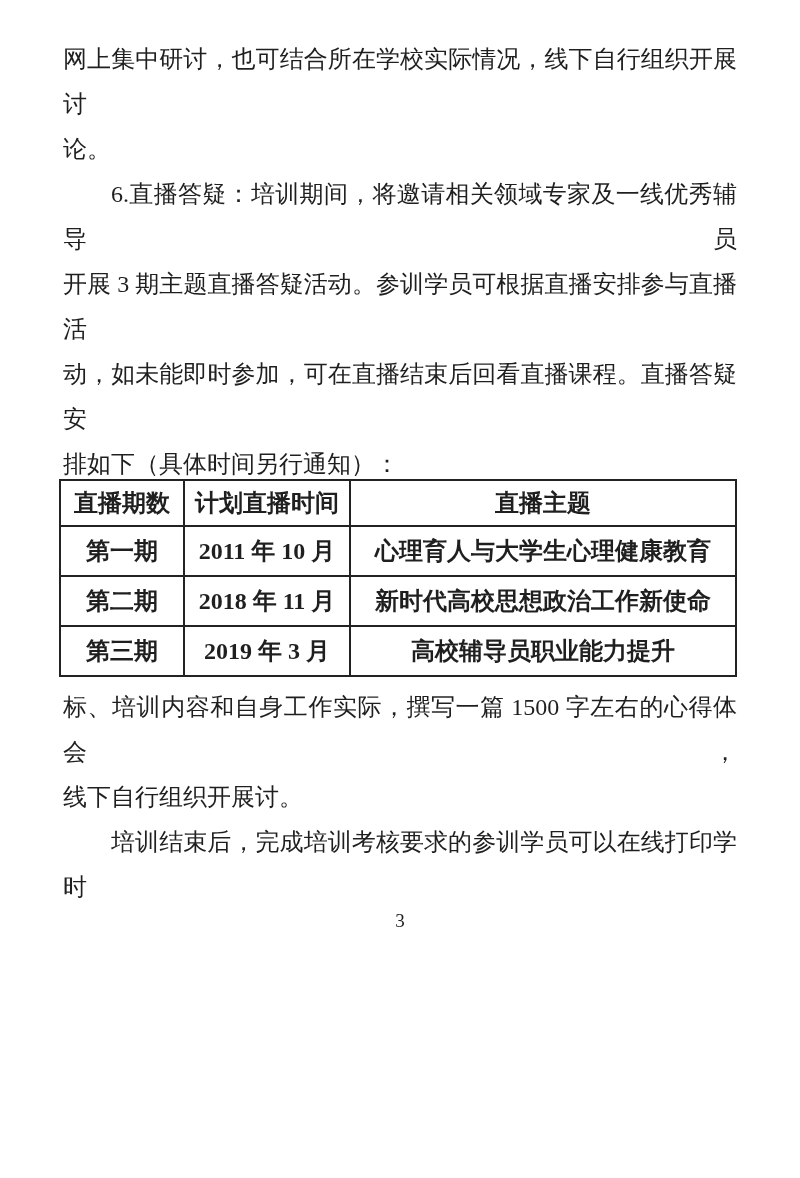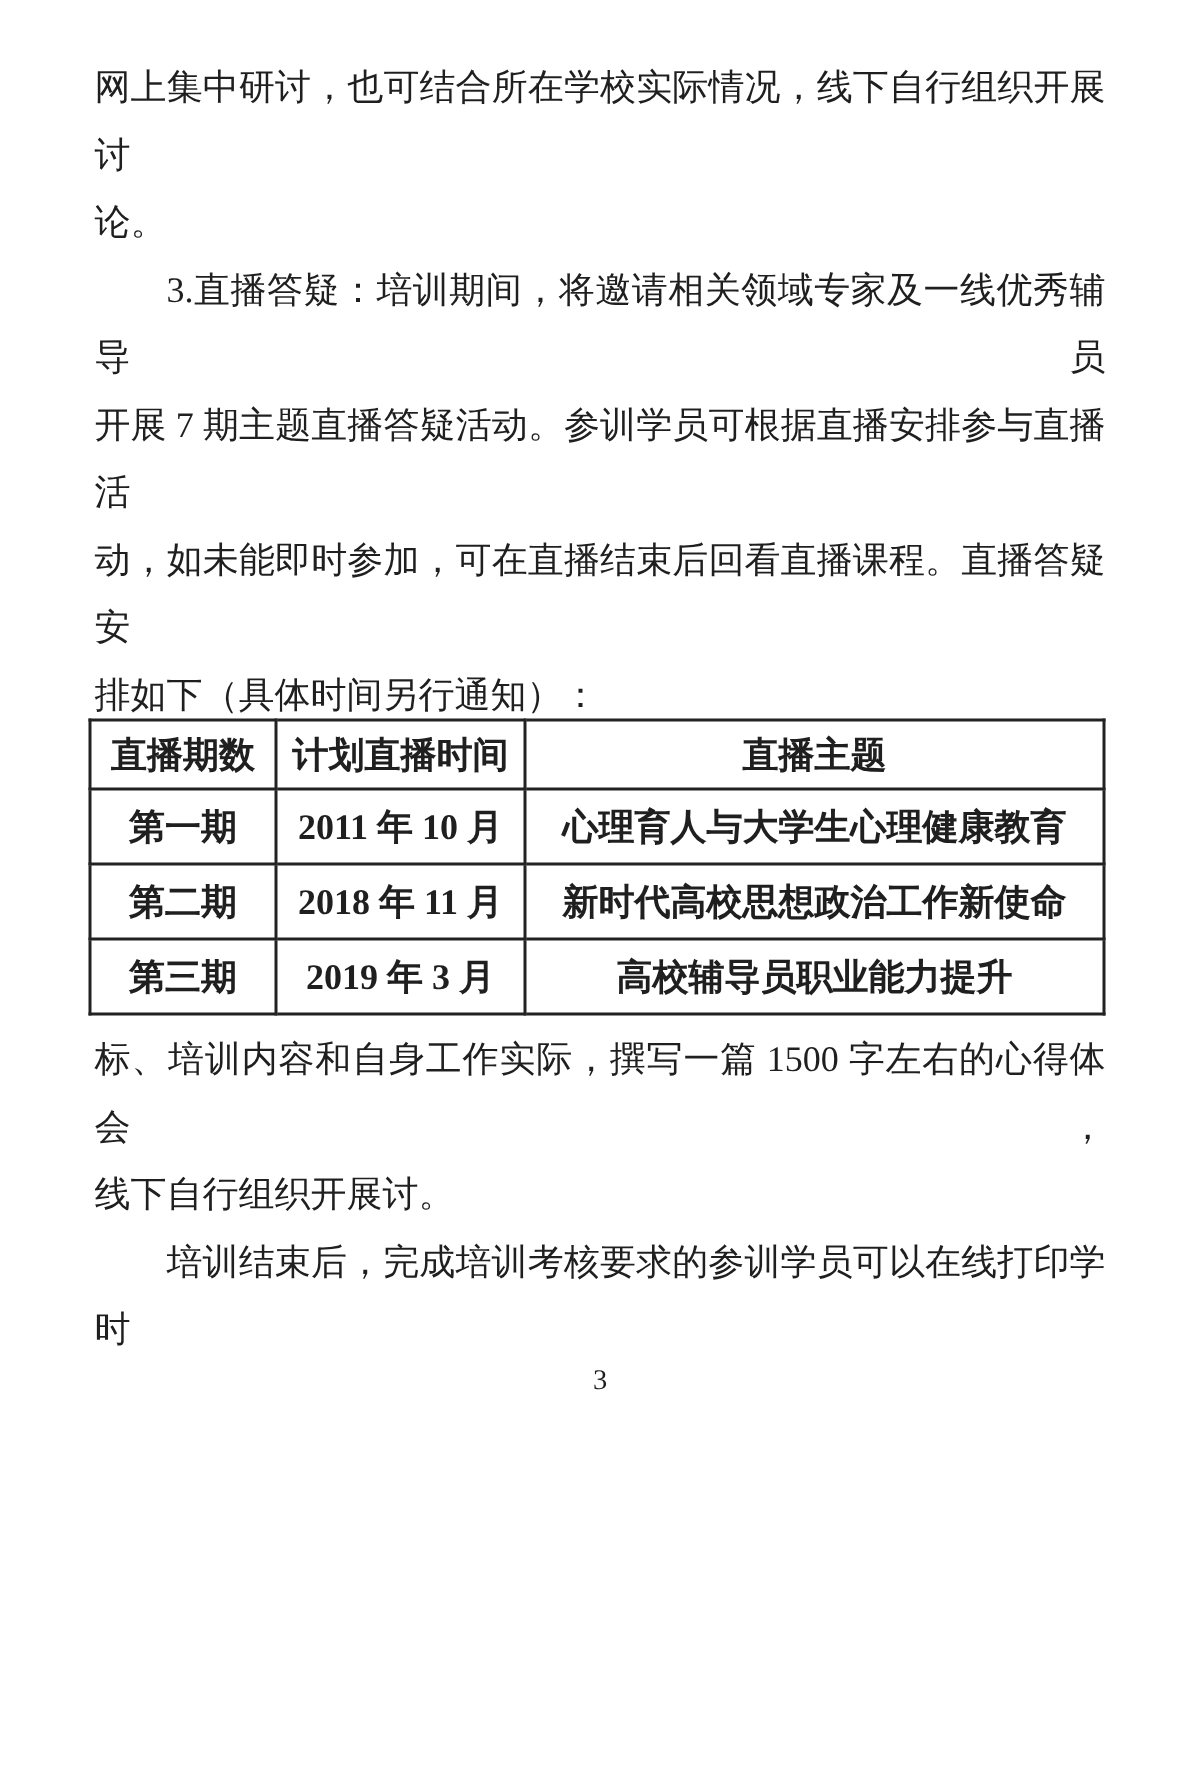--- a/index.html
+++ b/index.html
@@ -56,22 +56,22 @@
 <body>
 
 <div class="page">
 
   <div class="para">
     <div class="line full">网上集中研讨，也可结合所在学校实际情况，线下自行组织开展讨</div>
     <div class="line">论。</div>
   </div>
 
   <div class="para">
-    <div class="line full indent">3.直播答疑：培训期间，将邀请相关领域专家及一线优秀辅导员</div>
-    <div class="line full">开展 7 期主题直播答疑活动。参训学员可根据直播安排参与直播活</div>
+    <div class="line full indent">6.直播答疑：培训期间，将邀请相关领域专家及一线优秀辅导员</div>
+    <div class="line full">开展 3 期主题直播答疑活动。参训学员可根据直播安排参与直播活</div>
     <div class="line full">动，如未能即时参加，可在直播结束后回看直播课程。直播答疑安</div>
     <div class="line">排如下（具体时间另行通知）：</div>
   </div>
 
   <table class="schedule">
     <colgroup>
       <col style="width:124px">
       <col style="width:166px">
       <col>
     </colgroup>

